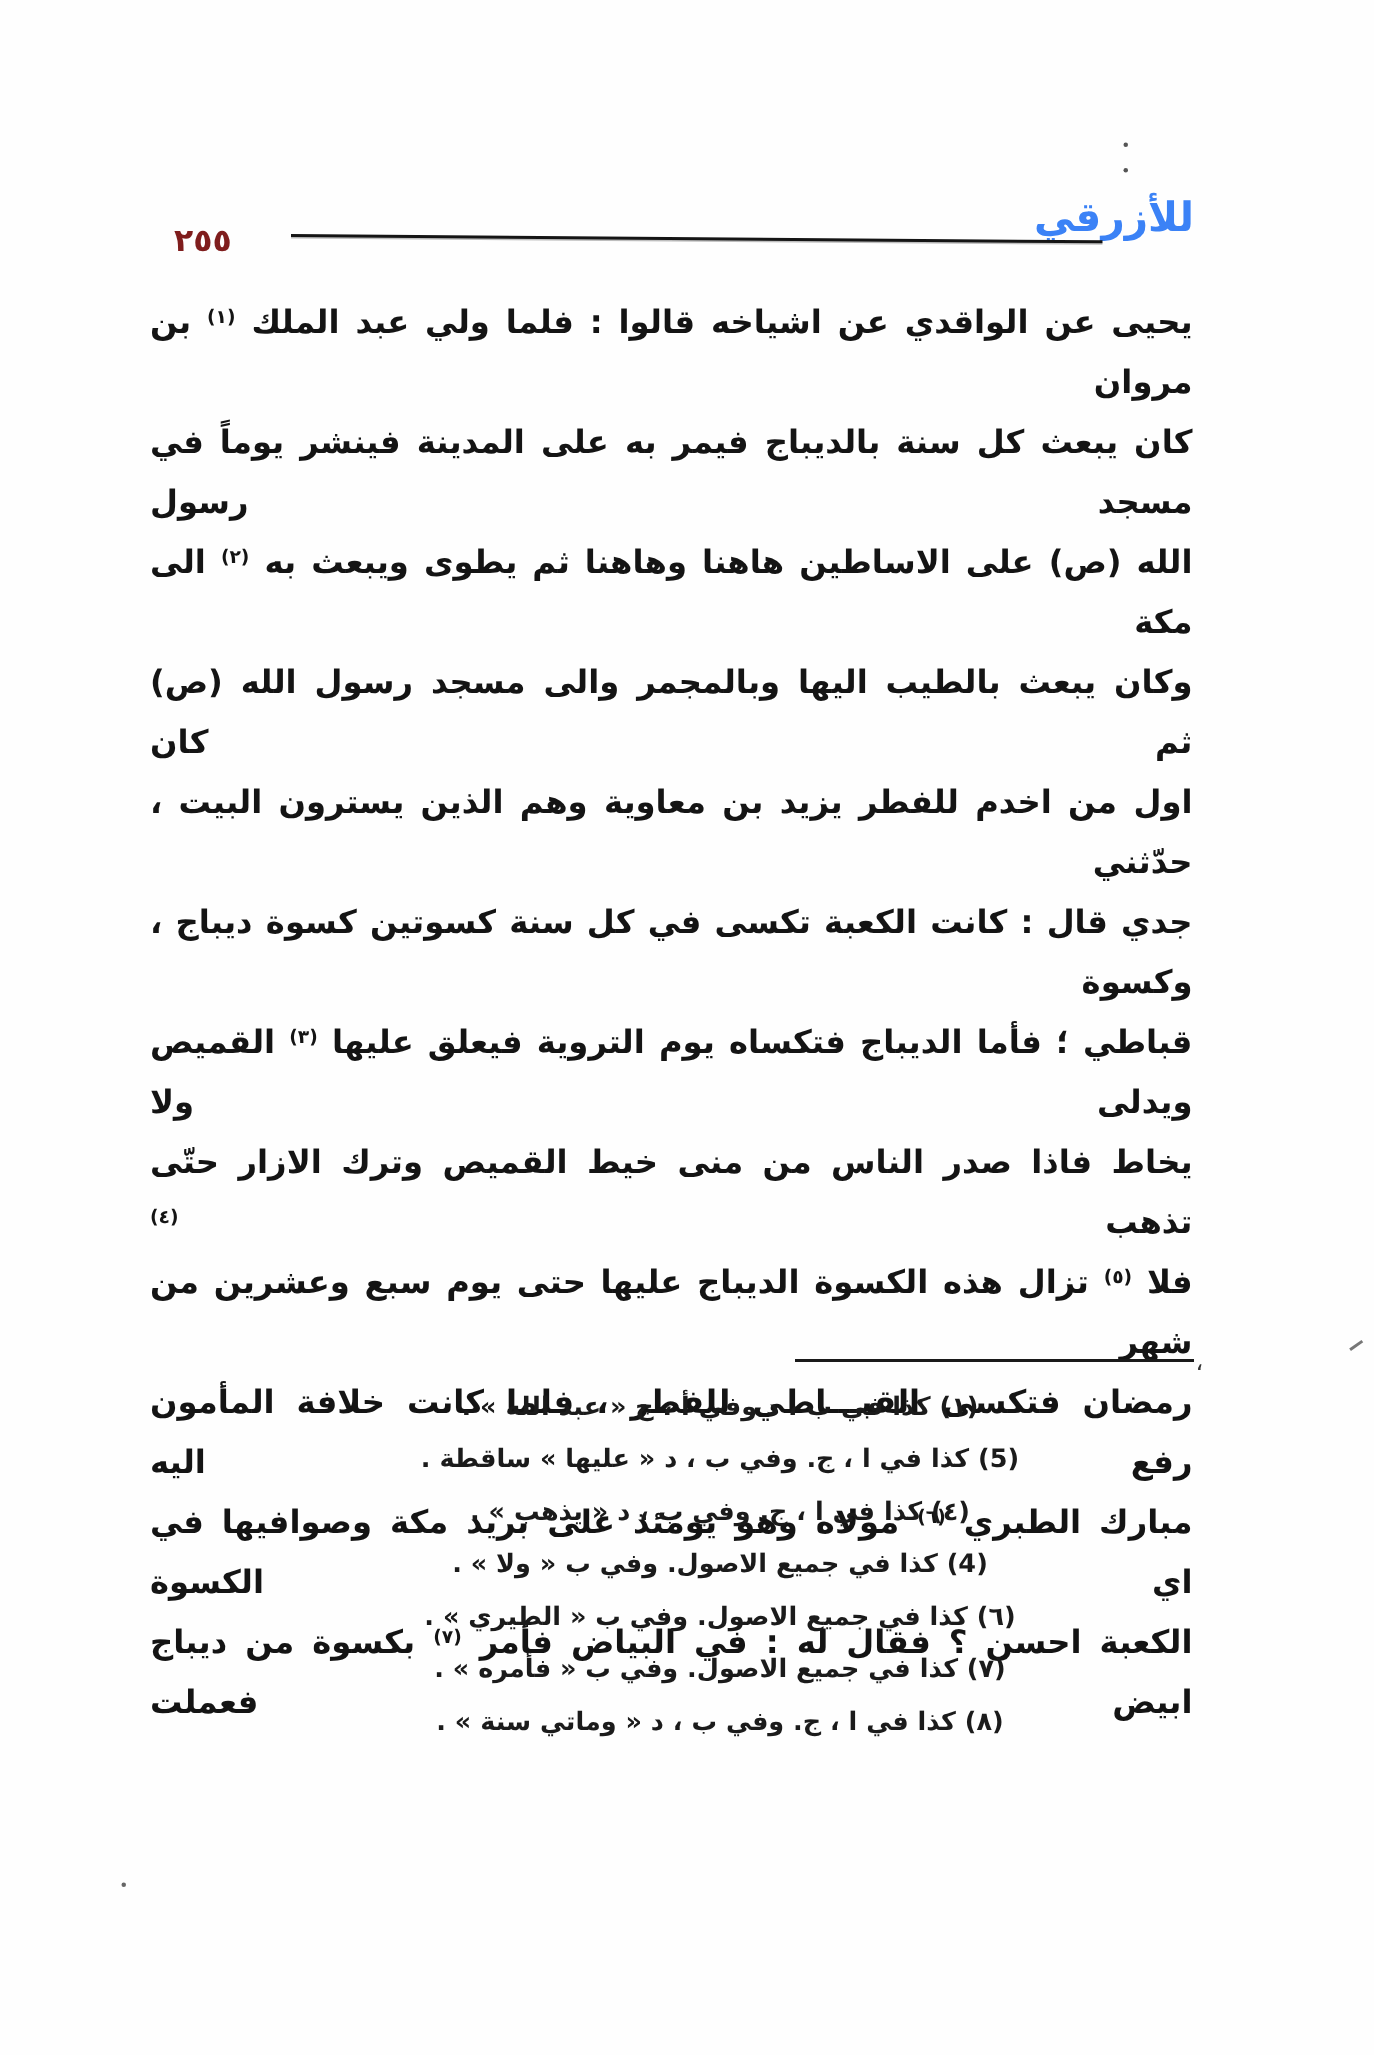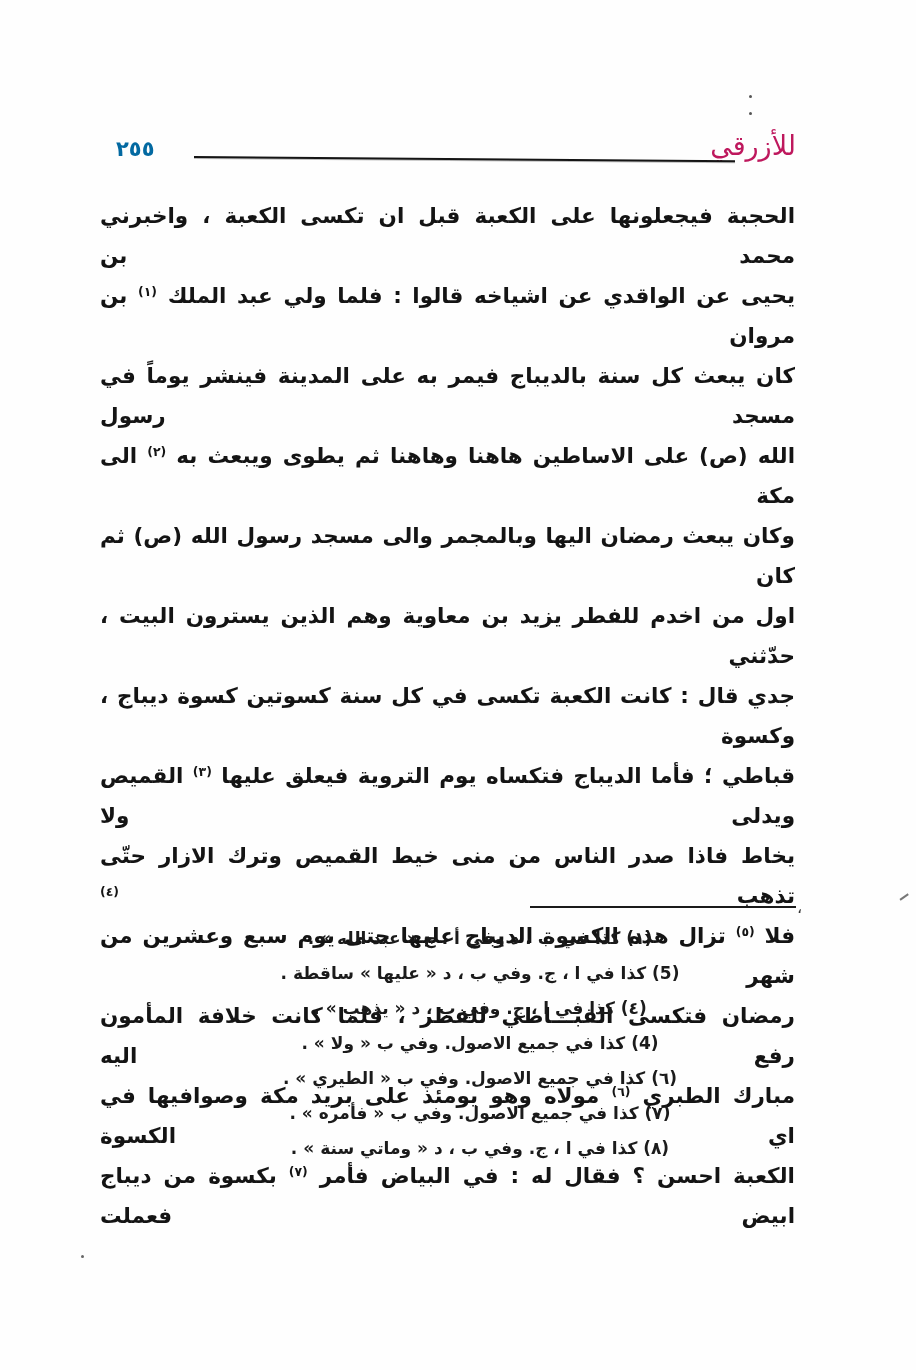--- a/index.html
+++ b/index.html
@@ -13,32 +13,32 @@
     direction: rtl;
     font-family: "DejaVu Sans", sans-serif;
     color: #161616;
   }
   
   .header-title {
     position: absolute;
     top: 130px;
     right: 120px;
     font-size: 27px;
-    font-weight: normal;
+    font-weight: bold;
     line-height: 1.2;
-    color: #be185d;
+    color: #3b82f6;
   }
   .page-number {
     position: absolute;
-    top: 137px;
+    top: 148px;
     left: 116px;
     font-size: 21px;
     font-weight: bold;
     letter-spacing: 2px;
-    color: #0369a1;
+    color: #7f1d1d;
   }
   .header-rule {
     position: absolute;
     top: 156px;
     left: 194px;
     width: 541px;
     height: 2px;
     background: #151515;
     transform: rotate(0.45deg);
     transform-origin: left center;
@@ -135,25 +135,24 @@
 
   <div class="header-colon-dots">
       <i></i>
       <i></i>
     </div>
   <div class="header-title">للأزرقي</div>
   <div class="header-rule"></div>
   <div class="page-number">٢٥٥</div>
 
   <div class="body-text">
-    <div class="line">الحجبة فيجعلونها على الكعبة قبل ان تكسى الكعبة ، واخبرني محمد بن</div>
     <div class="line">يحيى عن الواقدي عن اشياخه قالوا : فلما ولي عبد الملك <sup>(١)</sup> بن مروان</div>
     <div class="line">كان يبعث كل سنة بالديباج فيمر به على المدينة فينشر يوماً في مسجد رسول</div>
     <div class="line">الله (ص) على الاساطين هاهنا وهاهنا ثم يطوى ويبعث به <sup>(٢)</sup> الى مكة</div>
-    <div class="line">وكان يبعث رمضان اليها وبالمجمر والى مسجد رسول الله (ص) ثم كان</div>
+    <div class="line">وكان يبعث بالطيب اليها وبالمجمر والى مسجد رسول الله (ص) ثم كان</div>
     <div class="line">اول من اخدم للفطر يزيد بن معاوية وهم الذين يسترون البيت ، حدّثني</div>
     <div class="line">جدي قال : كانت الكعبة تكسى في كل سنة كسوتين كسوة ديباج ، وكسوة</div>
     <div class="line">قباطي ؛ فأما الديباج فتكساه يوم التروية فيعلق عليها <sup>(٣)</sup> القميص ويدلى ولا</div>
     <div class="line">يخاط فاذا صدر الناس من منى خيط القميص وترك الازار حتّى تذهب <sup>(٤)</sup></div>
     <div class="line">فلا <sup>(٥)</sup> تزال هذه الكسوة الديباج عليها حتى يوم سبع وعشرين من شهر</div>
     <div class="line">رمضان فتكسى القبـــاطي للفطر ، فلما كانت خلافة المأمون رفع اليه</div>
     <div class="line">مبارك الطبري <sup>(٦)</sup> مولاه وهو يومئذ على بريد مكة وصوافيها في اي الكسوة</div>
     <div class="line">الكعبة احسن ؟ فقال له : في البياض فأمر <sup>(٧)</sup> بكسوة من ديباج ابيض فعملت</div>
 
   </div>

